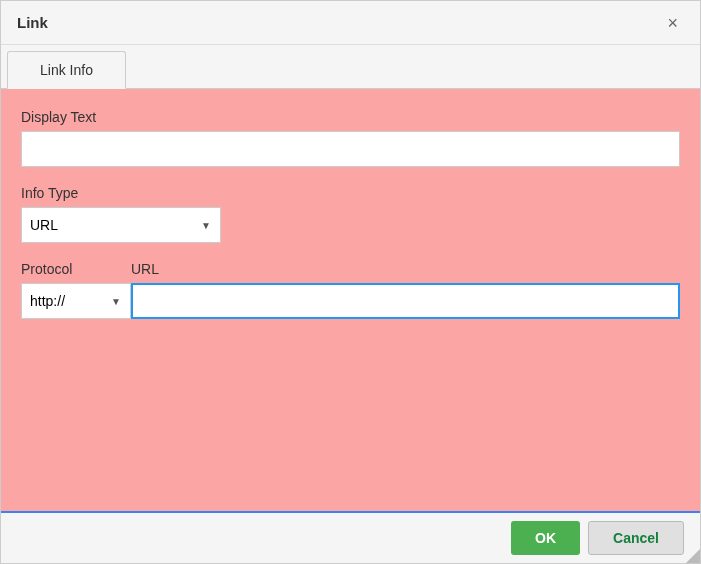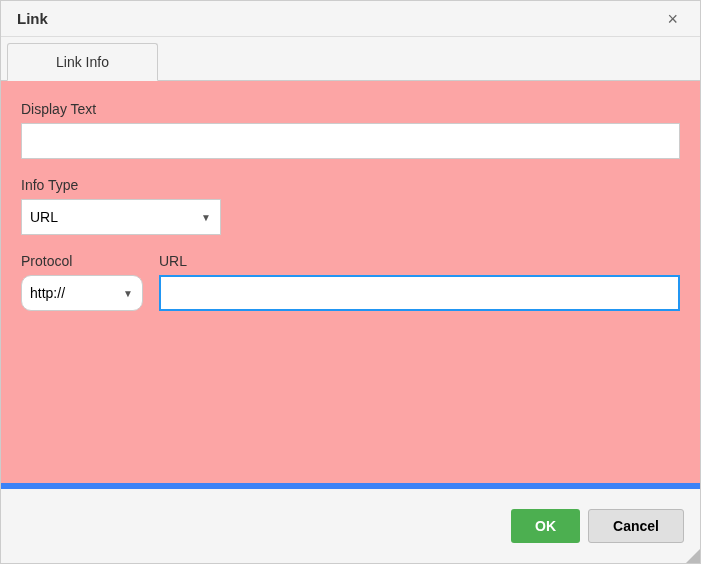--- a/index.html
+++ b/index.html
@@ -29,21 +29,21 @@
       position: relative;
     }
 
     .dialog-header {
       background: #f5f5f5;
       border-bottom: 1px solid #ddd;
       padding: 8px 16px;
       display: flex;
       align-items: center;
       justify-content: space-between;
-      height: 36px;
+      height: 44px;
     }
 
     .dialog-title {
       font-size: 15px;
       font-weight: bold;
       color: #333;
     }
 
     .close-btn {
       background: none;
@@ -55,21 +55,21 @@
       padding: 2px 6px;
     }
 
     .tabs {
       display: flex;
       border-bottom: 1px solid #ccc;
       background: #f5f5f5;
     }
 
     .tab {
-      padding: 10px 48px;
+      padding: 10px 32px;
       cursor: pointer;
       border: 1px solid #ccc;
       border-bottom: none;
       background: #fff;
       color: #333;
       margin-right: 2px;
       margin-top: 6px;
       margin-left: 6px;
       border-radius: 3px 3px 0 0;
     }
@@ -141,46 +141,44 @@
       color: #555;
     }
 
     .link-type-select {
       width: 200px;
     }
 
     .protocol-url-row {
       display: flex;
       align-items: flex-end;
-      gap: 16px;
     }
 
     .protocol-group {
       display: flex;
       flex-direction: column;
     }
 
     .url-group {
       display: flex;
       flex-direction: column;
       flex: 1;
     }
 
     .protocol-select {
-      width: 122px;
-      border-radius: 10px;
+      width: 110px;
     }
 
     .url-input {
       border: 2px solid #2196F3;
     }
 
     .dialog-footer {
-      padding: 20px 16px;
-      border-top: 6px solid #3b82f6;
+      padding: 8px 16px;
+      border-top: 2px solid #3b82f6;
       display: flex;
       justify-content: flex-end;
       gap: 8px;
       background: #f5f5f5;
     }
 
     .btn {
       padding: 8px 24px;
       border: none;
       cursor: pointer;
@@ -189,21 +187,21 @@
       font-weight: bold;
     }
 
     .btn-ok {
       background: #4CAF50;
       color: #fff;
     }
 
     .btn-cancel {
       background: #e0e0e0;
-      color: #000000;
+      color: #15803d;
       border: 1px solid #bbb;
     }
 
     .resize-handle {
       position: absolute;
       bottom: 0;
       right: 0;
       width: 14px;
       height: 14px;
       cursor: se-resize;

